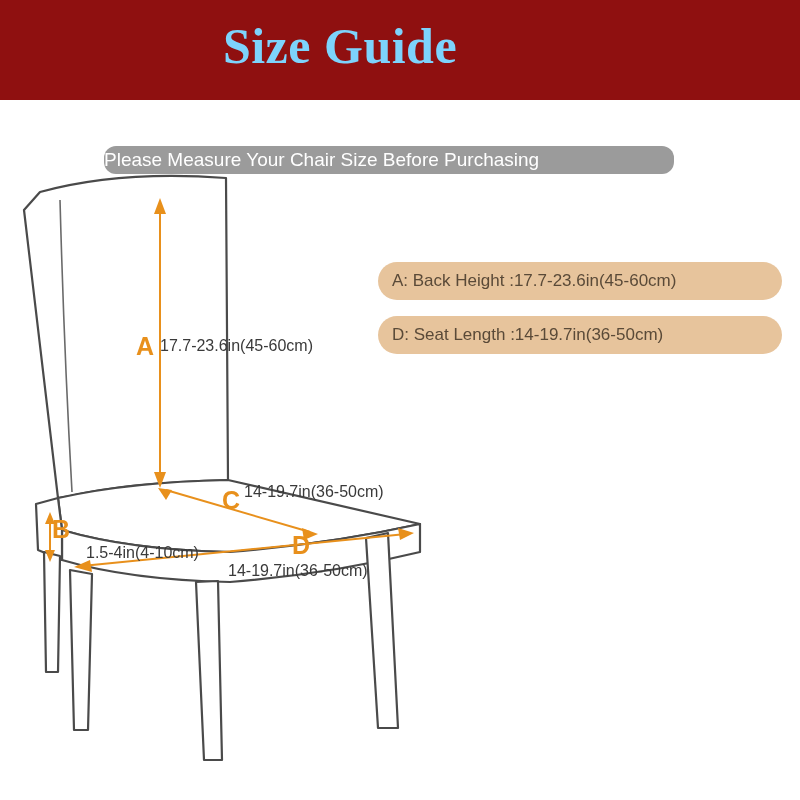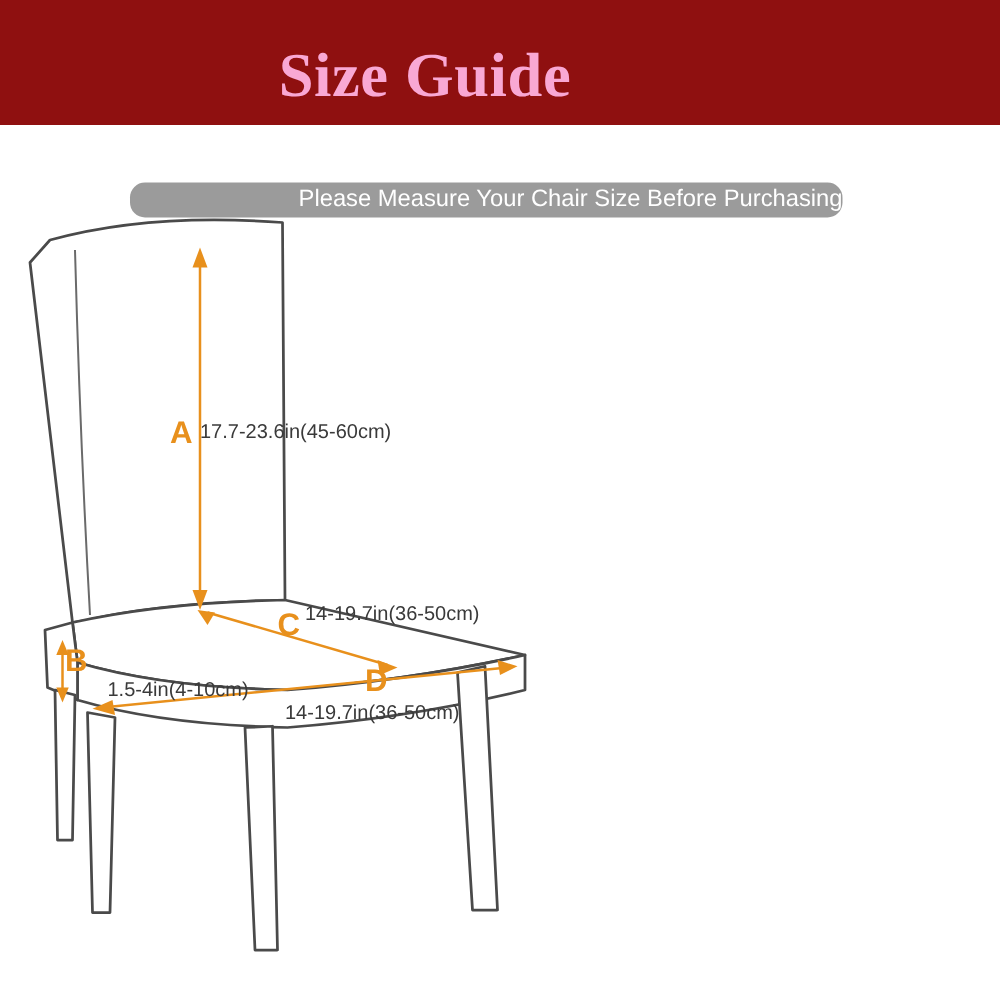--- a/index.html
+++ b/index.html
@@ -19,26 +19,26 @@
   #header-banner {
     position: absolute;
     left: 0; top: 0;
     width: 800px;
     height: 96px;
     background: #8f1010;
     overflow: hidden;
   }
   #header-title {
     position: absolute;
-    left: 0; top: 14px;
+    left: 0; top: 0;
     width: 680px;
     height: 96px;
     line-height: 92px;
     text-align: center;
-    color: #f9a8d4;
+    color: #7dd3fc;
     font-family: "Liberation Serif", serif;
     font-size: 50px;
     font-weight: bold;
     letter-spacing: 0.5px;
   }
   #header-underline {
     position: absolute;
     left: 0; top: 96px;
     width: 800px;
     height: 4px;
@@ -57,21 +57,21 @@
     position: absolute;
     left: 104px;
     top: 146px;
     width: 570px;
     height: 28px;
     background: #9b9b9b;
     border-radius: 12px;
     color: #ffffff;
     font-size: 19px;
     line-height: 28px;
-    text-align: right;
+    text-align: left;
     white-space: nowrap;
   }
 
   
   #chair-illustration {
     position: absolute;
     left: 0; top: 100px;
     width: 470px;
     height: 700px;
   }
@@ -176,13 +176,19 @@
   <span class="dim-value" style="left:244px; top:383px;">14-19.7in(36-50cm)</span>
 
   <span class="dim-letter" style="left:52px; top:415px;">B</span>
   <span class="dim-value" style="left:86px; top:444px;">1.5-4in(4-10cm)</span>
 
   <span class="dim-letter" style="left:292px; top:431px;">D</span>
   <span class="dim-value" style="left:228px; top:462px;">14-19.7in(36-50cm)</span>
 </div>
 
 <div id="legend">
+  <div class="legend-row">
+    <span class="legend-text">A: Back Height :17.7-23.6in(45-60cm)</span>
+  </div>
+  <div class="legend-row">
+    <span class="legend-text">D: Seat Length :14-19.7in(36-50cm)</span>
+  </div>
 </div>
 
 </body></html>

